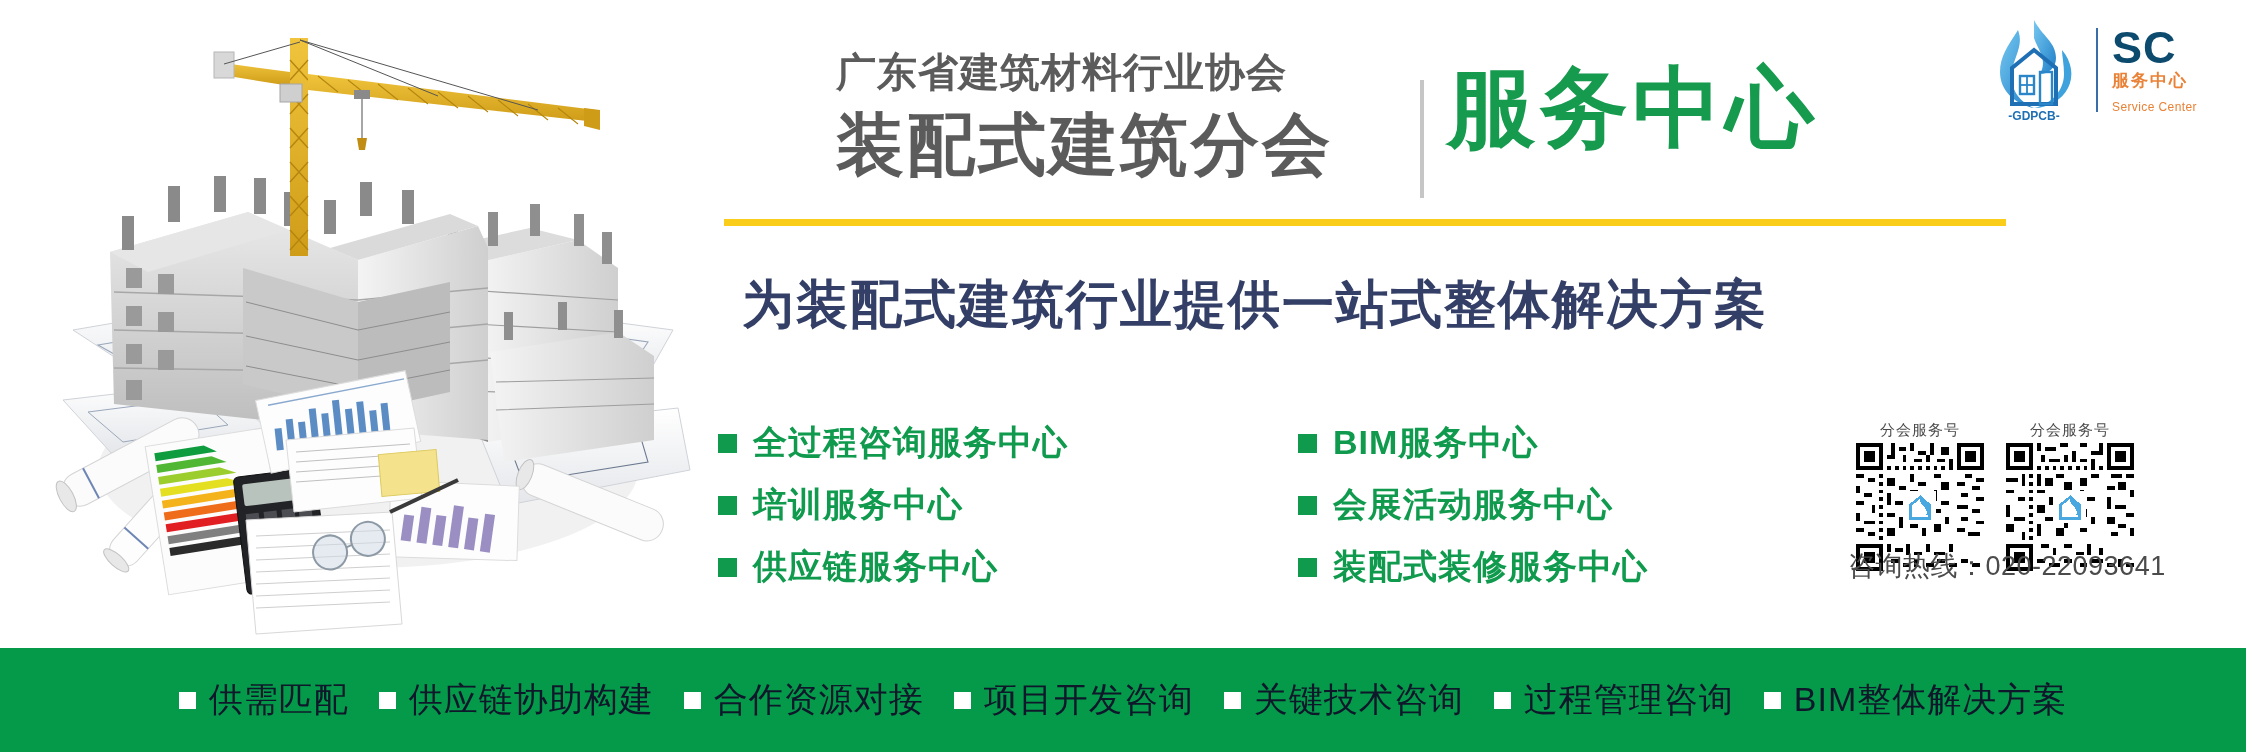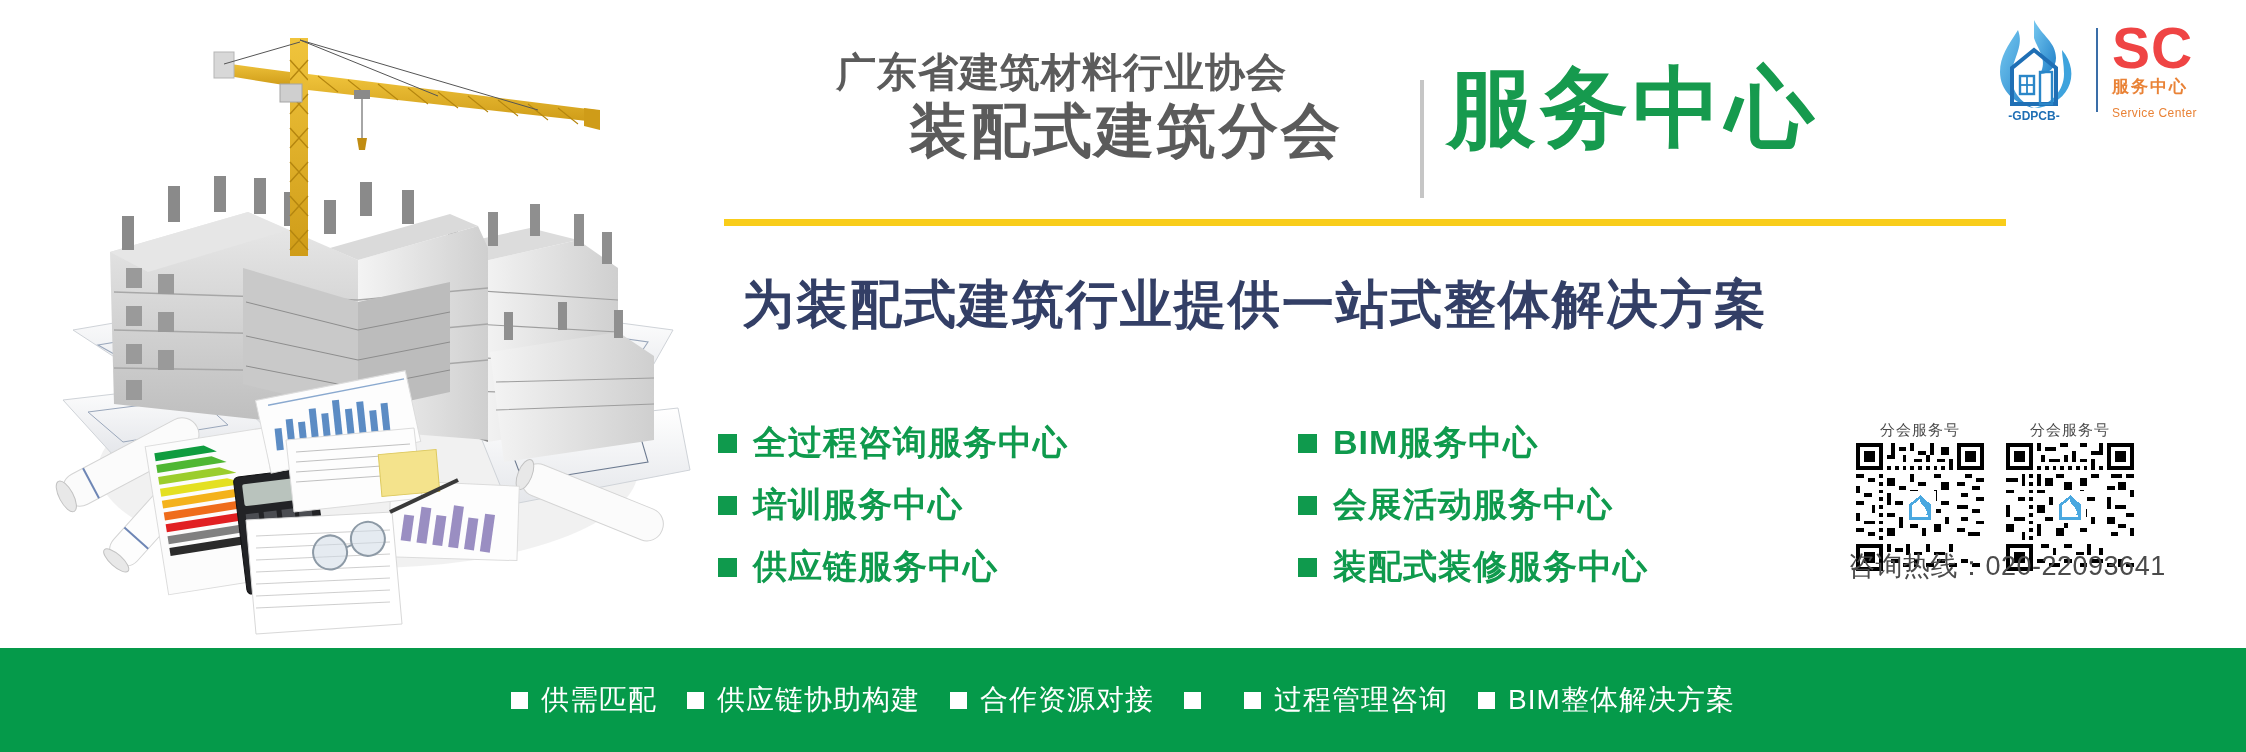--- a/index.html
+++ b/index.html
@@ -31,21 +31,21 @@
     width: 580px;
   }
   .assoc-line {
     color: #5b5b5b;
     font-weight: bold;
     letter-spacing: 1px;
     white-space: nowrap;
     line-height: 1;
   }
   .assoc-line-1 { font-size: 40px; }
-  .assoc-line-2 { font-size: 59px; margin-top: 10px; letter-spacing: 3px; text-align: center; }
+  .assoc-line-2 { font-size: 68px; margin-top: 18px; letter-spacing: 3px; }
 
   .assoc-divider {
     position: absolute;
     left: 1420px; top: 80px;
     width: 4px; height: 118px;
     background: #c6c6c6;
   }
 
   .service-center-big {
     position: absolute;
@@ -115,23 +115,23 @@
   }
   .logo-mark { width: 112px; height: 108px; flex: 0 0 auto; }
   .logo-sep {
     width: 2px; height: 84px;
     background: #3a6ea8;
     margin: 0 14px 0 6px;
     flex: 0 0 auto;
   }
   .logo-text { display: flex; flex-direction: column; justify-content: center; }
   .logo-sc {
-    font-size: 57px;
+    font-size: 45px;
     font-weight: bold;
-    color: #ef4444;
+    color: #0c4a6e;
     line-height: 0.95;
     letter-spacing: 1px;
   }
   .logo-cn {
     font-size: 17px;
     color: #e98236;
     font-weight: bold;
     letter-spacing: 2px;
     margin-top: 3px;
     line-height: 1;
@@ -190,22 +190,22 @@
     align-items: center;
     white-space: nowrap;
   }
   .bb-bullet {
     width: 17px; height: 17px;
     background: #ffffff;
     margin-right: 13px;
     flex: 0 0 auto;
   }
   .bb-label {
-    font-size: 28px;
-    color: #ffffff;
+    font-size: 34px;
+    color: #0f172a;
     letter-spacing: 1px;
   }
 </style>
 </head>
 <body>
 
 <div id="banner">
 
   <div class="hero-image">
     <svg class="hero-svg" viewBox="0 0 680 648">
@@ -607,20 +607,25 @@
       <div class="bb-item">
         <span class="bb-bullet"></span>
         <span class="bb-label">供应链协助构建</span>
       </div>
       <div class="bb-item">
         <span class="bb-bullet"></span>
         <span class="bb-label">合作资源对接</span>
       </div>
       <div class="bb-item">
         <span class="bb-bullet"></span>
+        <span class="bb-label">项目开发咨询</span>
+      </div>
+      <div class="bb-item">
+        <span class="bb-bullet"></span>
+        <span class="bb-label">关键技术咨询</span>
       </div>
       <div class="bb-item">
         <span class="bb-bullet"></span>
         <span class="bb-label">过程管理咨询</span>
       </div>
       <div class="bb-item">
         <span class="bb-bullet"></span>
         <span class="bb-label">BIM整体解决方案</span>
       </div>
     </div>

